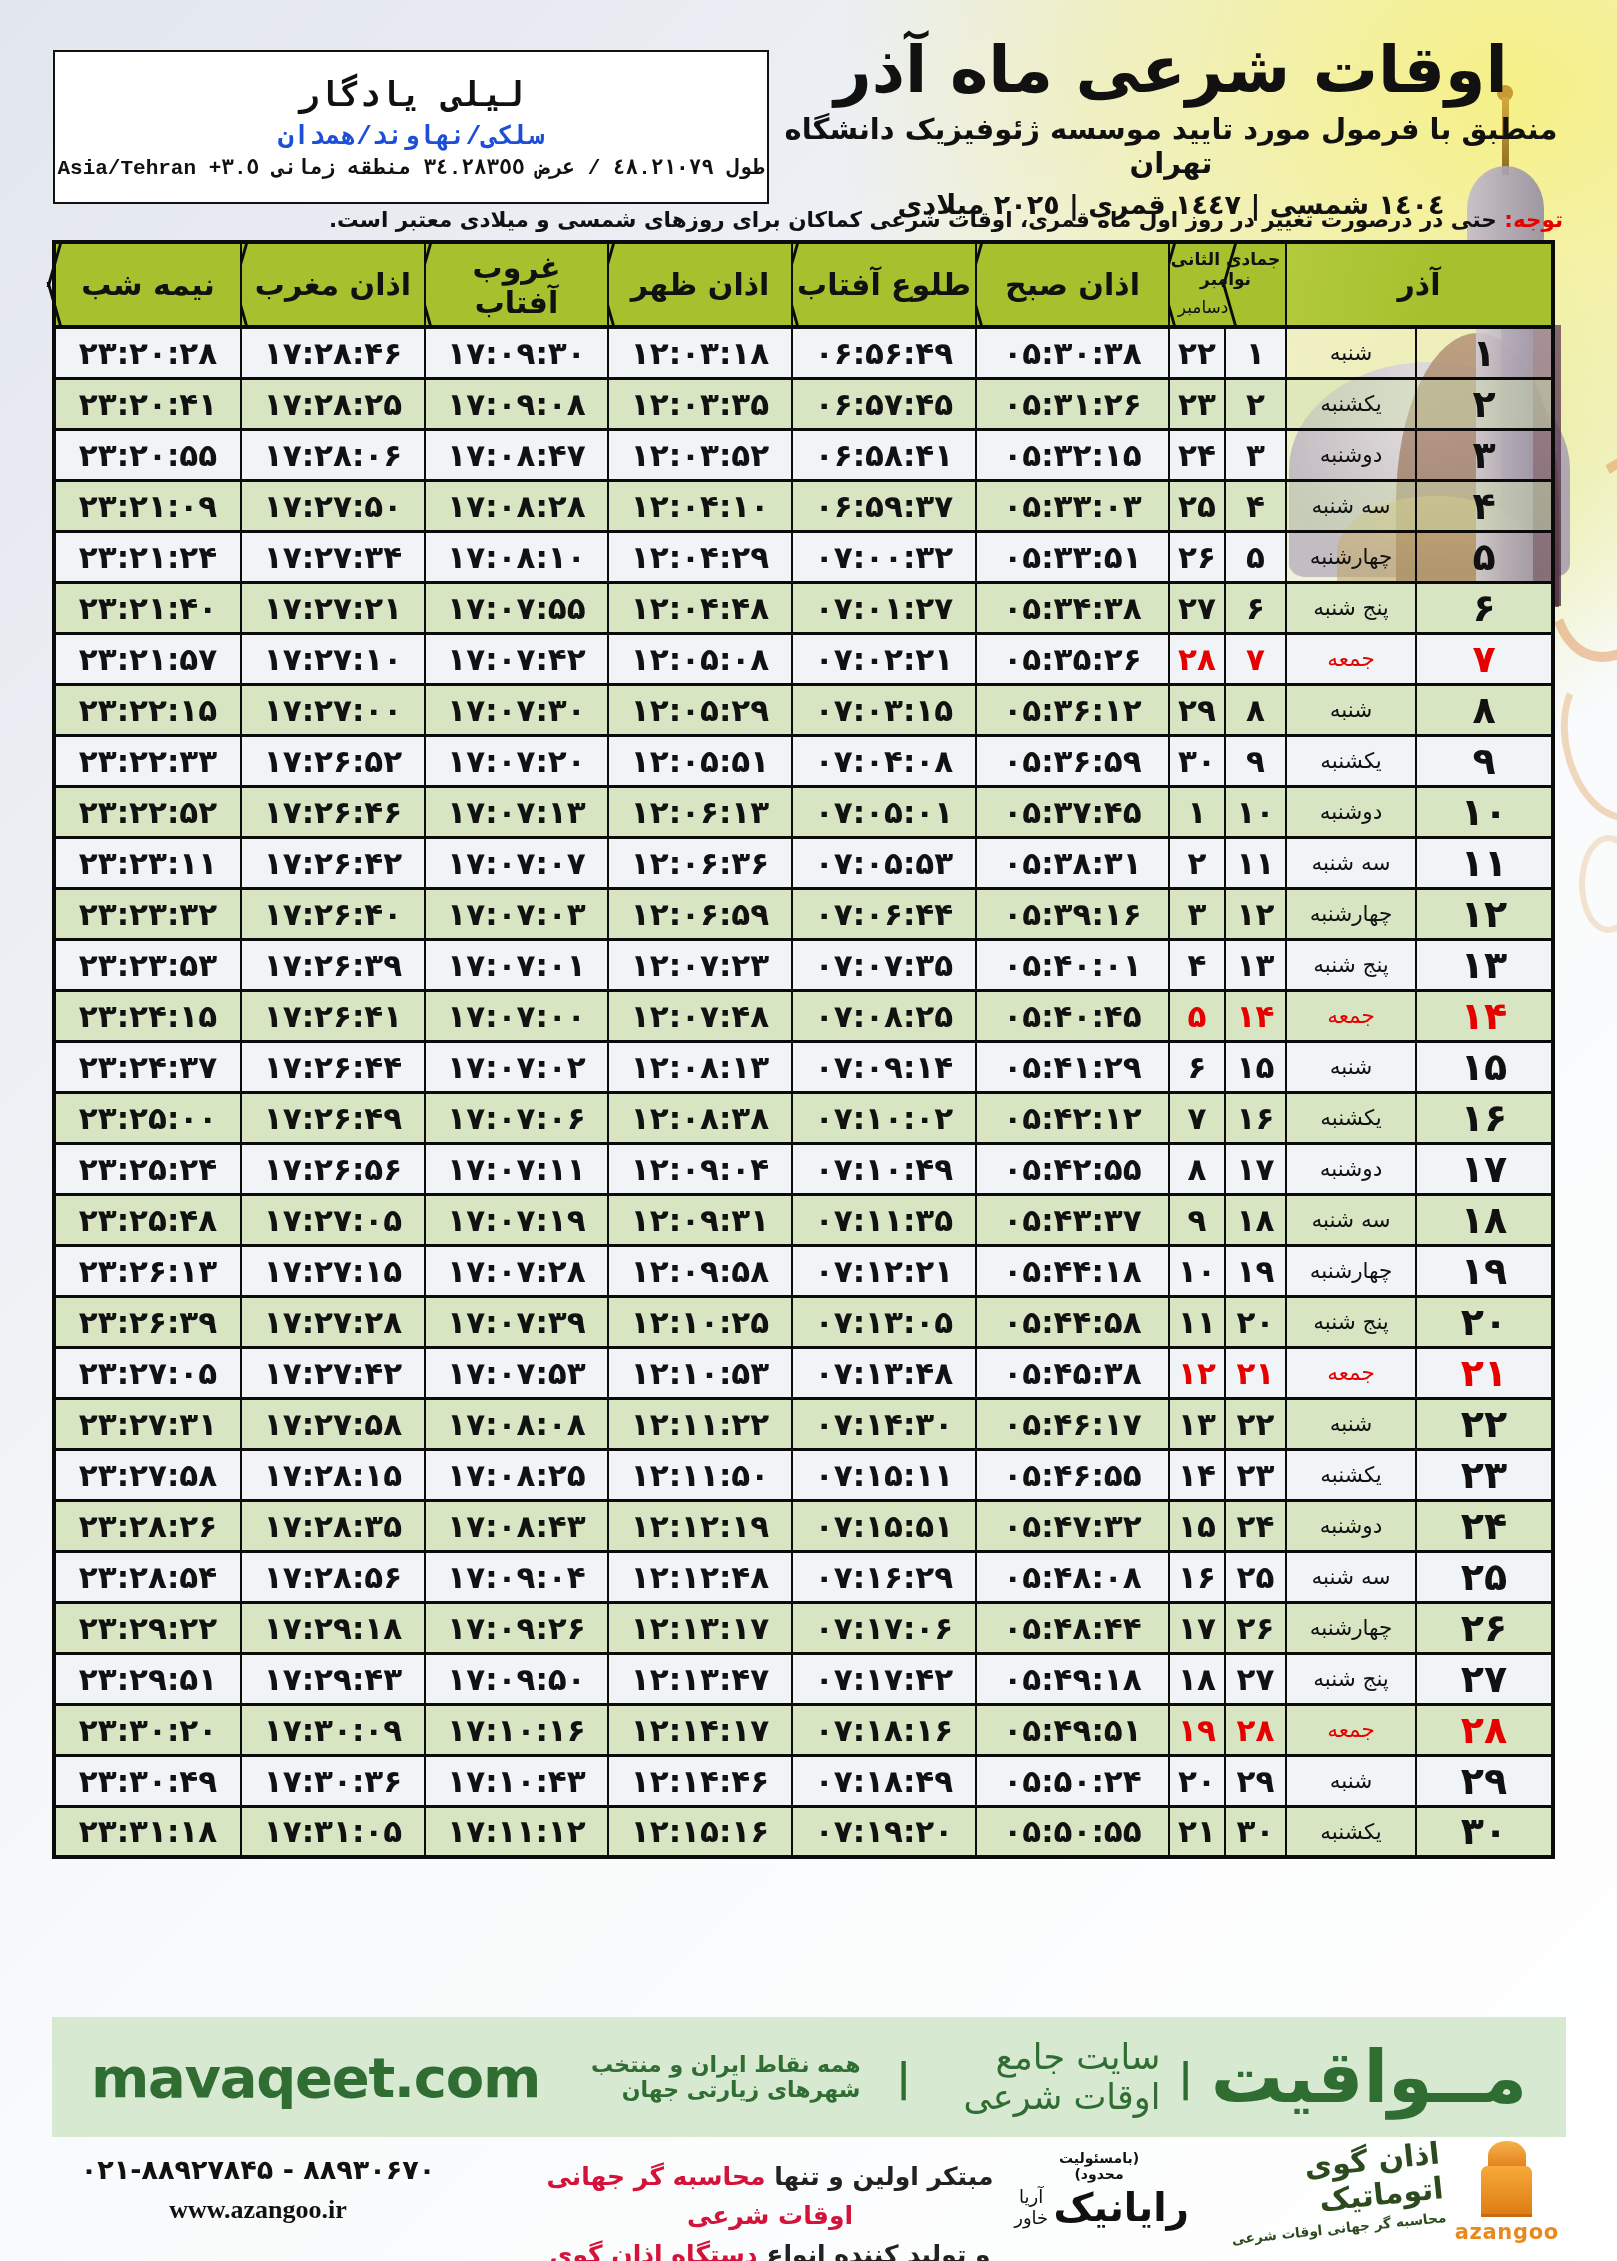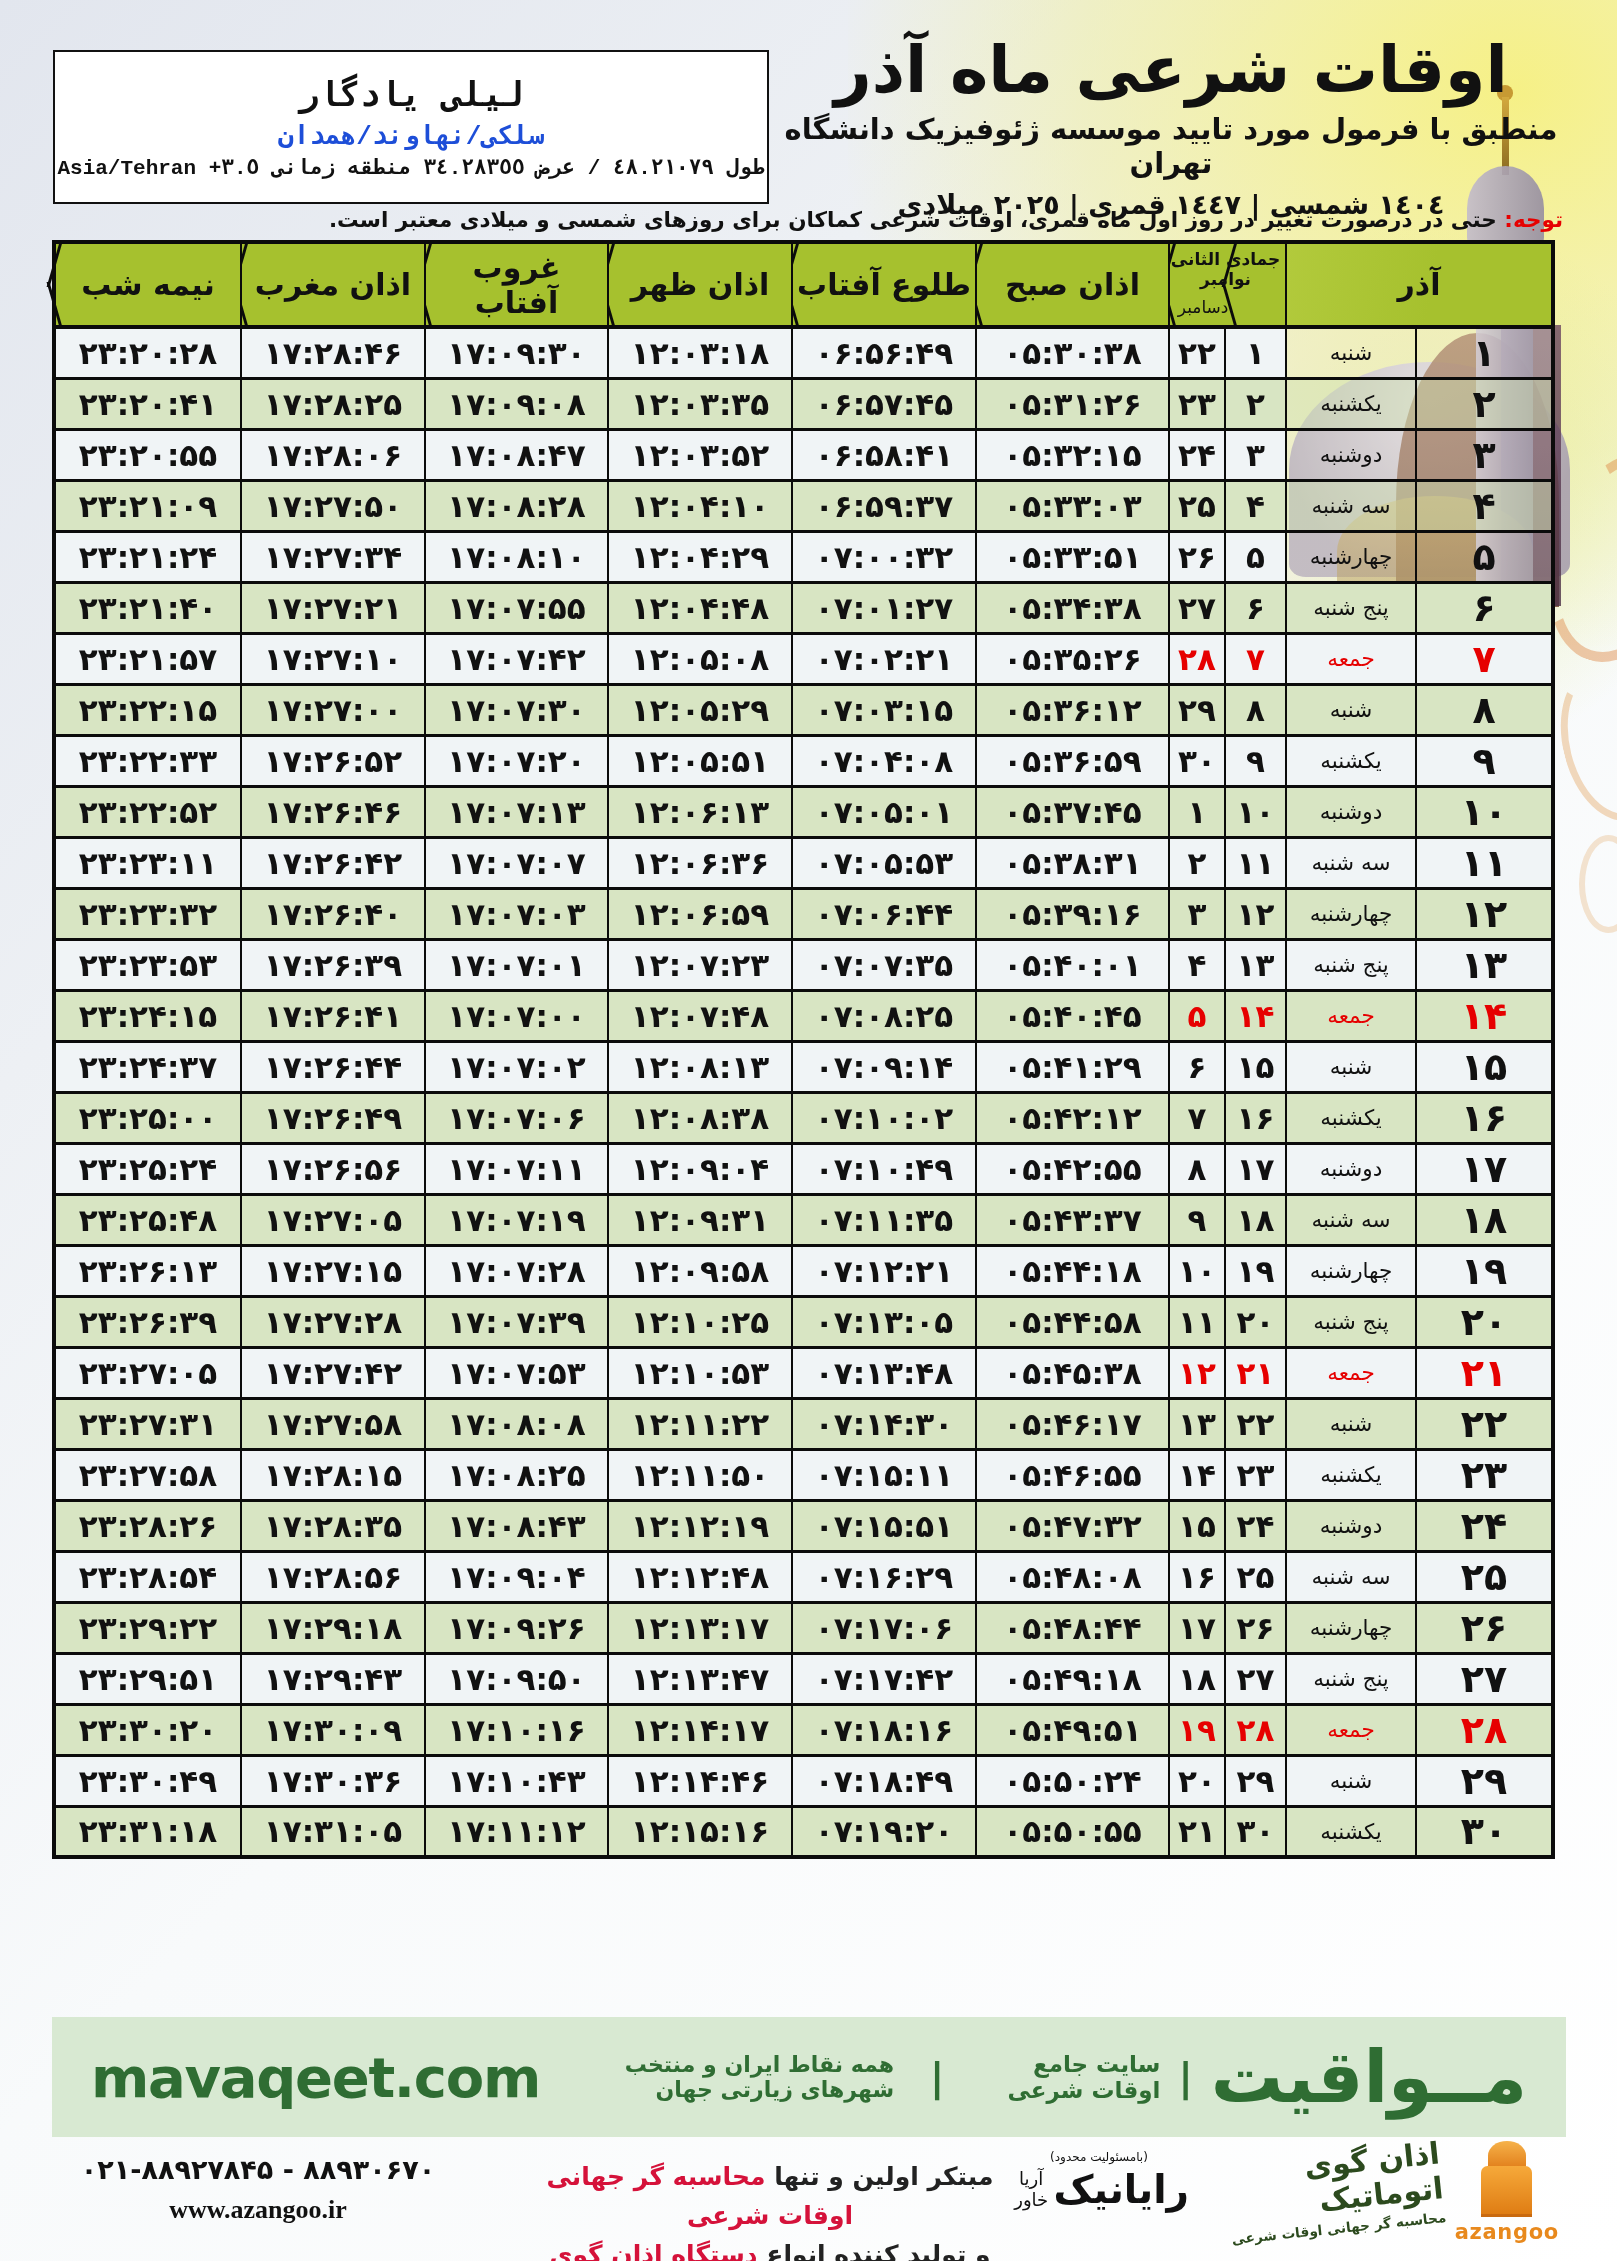--- a/index.html
+++ b/index.html
@@ -86,35 +86,35 @@
   .th-months { font-size:17px; }
   .th-months .lbl-top { position:absolute; top:5.2px;  right:3.9px;  font-weight:700; }
   .th-months .lbl-bot { position:absolute; bottom:7.8px; left:7.8px; font-weight:400; }
   .th-azar { background:linear-gradient(100deg,#b2ca3c,#a6c12e 55%); }
 
   
   .mav-bar { position:absolute; left:52px; top:2017px; width:1514px; height:120px; background:#d8e9d2;
              direction:rtl; display:flex; align-items:center; padding:0 39px; color:#2f6d33; }
   .mav-name  { font-size:72px; font-weight:700; }
   .mav-sep   { font-size:39px; font-weight:700; margin:0 18px; }
-  .mav-desc  { font-size:23px; font-weight:700; }
+  .mav-desc  { font-size:35px; font-weight:400; }
   .mav-sub   { font-size:22px; font-weight:700; margin-right:18px; }
   .mav-url   { font-size:56px; font-weight:700; margin-right:auto; direction:ltr; letter-spacing:-1.3px; }
 
   
   .contact { position:absolute; left:69px; top:2154px; width:378px; text-align:center; direction:ltr; color:#111; }
   .phone   { font-size:27px; font-weight:700; }
   .website { font-size:26px; font-weight:700; font-family:"Liberation Serif", serif; margin-top:10px; }
 
   .promo { position:absolute; left:522px; top:2158px; width:496px; text-align:center; direction:rtl;
            font-size:25px; font-weight:700; color:#222; line-height:1.55; }
   .promo .red { color:#d5123a; }
 
   .rayanik { position:absolute; left:1034px; top:2150px; width:130px; direction:rtl; text-align:center; color:#111; }
-  .rayanik .ltd  { font-size:12px; font-weight:400; }
+  .rayanik .ltd  { font-size:14px; font-weight:700; }
   .rayanik .row  { display:flex; align-items:center; justify-content:center; gap:5.2px; margin-top:2.6px; }
   .rayanik .name { font-size:39px; font-weight:900; }
   .rayanik .tiny { font-size:18px; line-height:1.2; text-align:center; }
   .rayanik .bar  { width:7.8px; height:40px; background:#d01818; }
 
   .azangoo { position:absolute; left:1194px; top:2141px; width:365px; direction:rtl;
              display:flex; align-items:flex-start; gap:11.7px; }
   .az-iconcol { display:flex; flex-direction:column; align-items:center; }
   .az-dome { width:38px; height:29px; background:linear-gradient(#f6b24a,#e07c18); border-radius:50% 50% 8% 8%; }
   .az-body { width:51px; height:51px; background:linear-gradient(#f6a93a,#df7d14); border-radius:6.5px 6.5px 0 0; margin-top:-3.9px;

